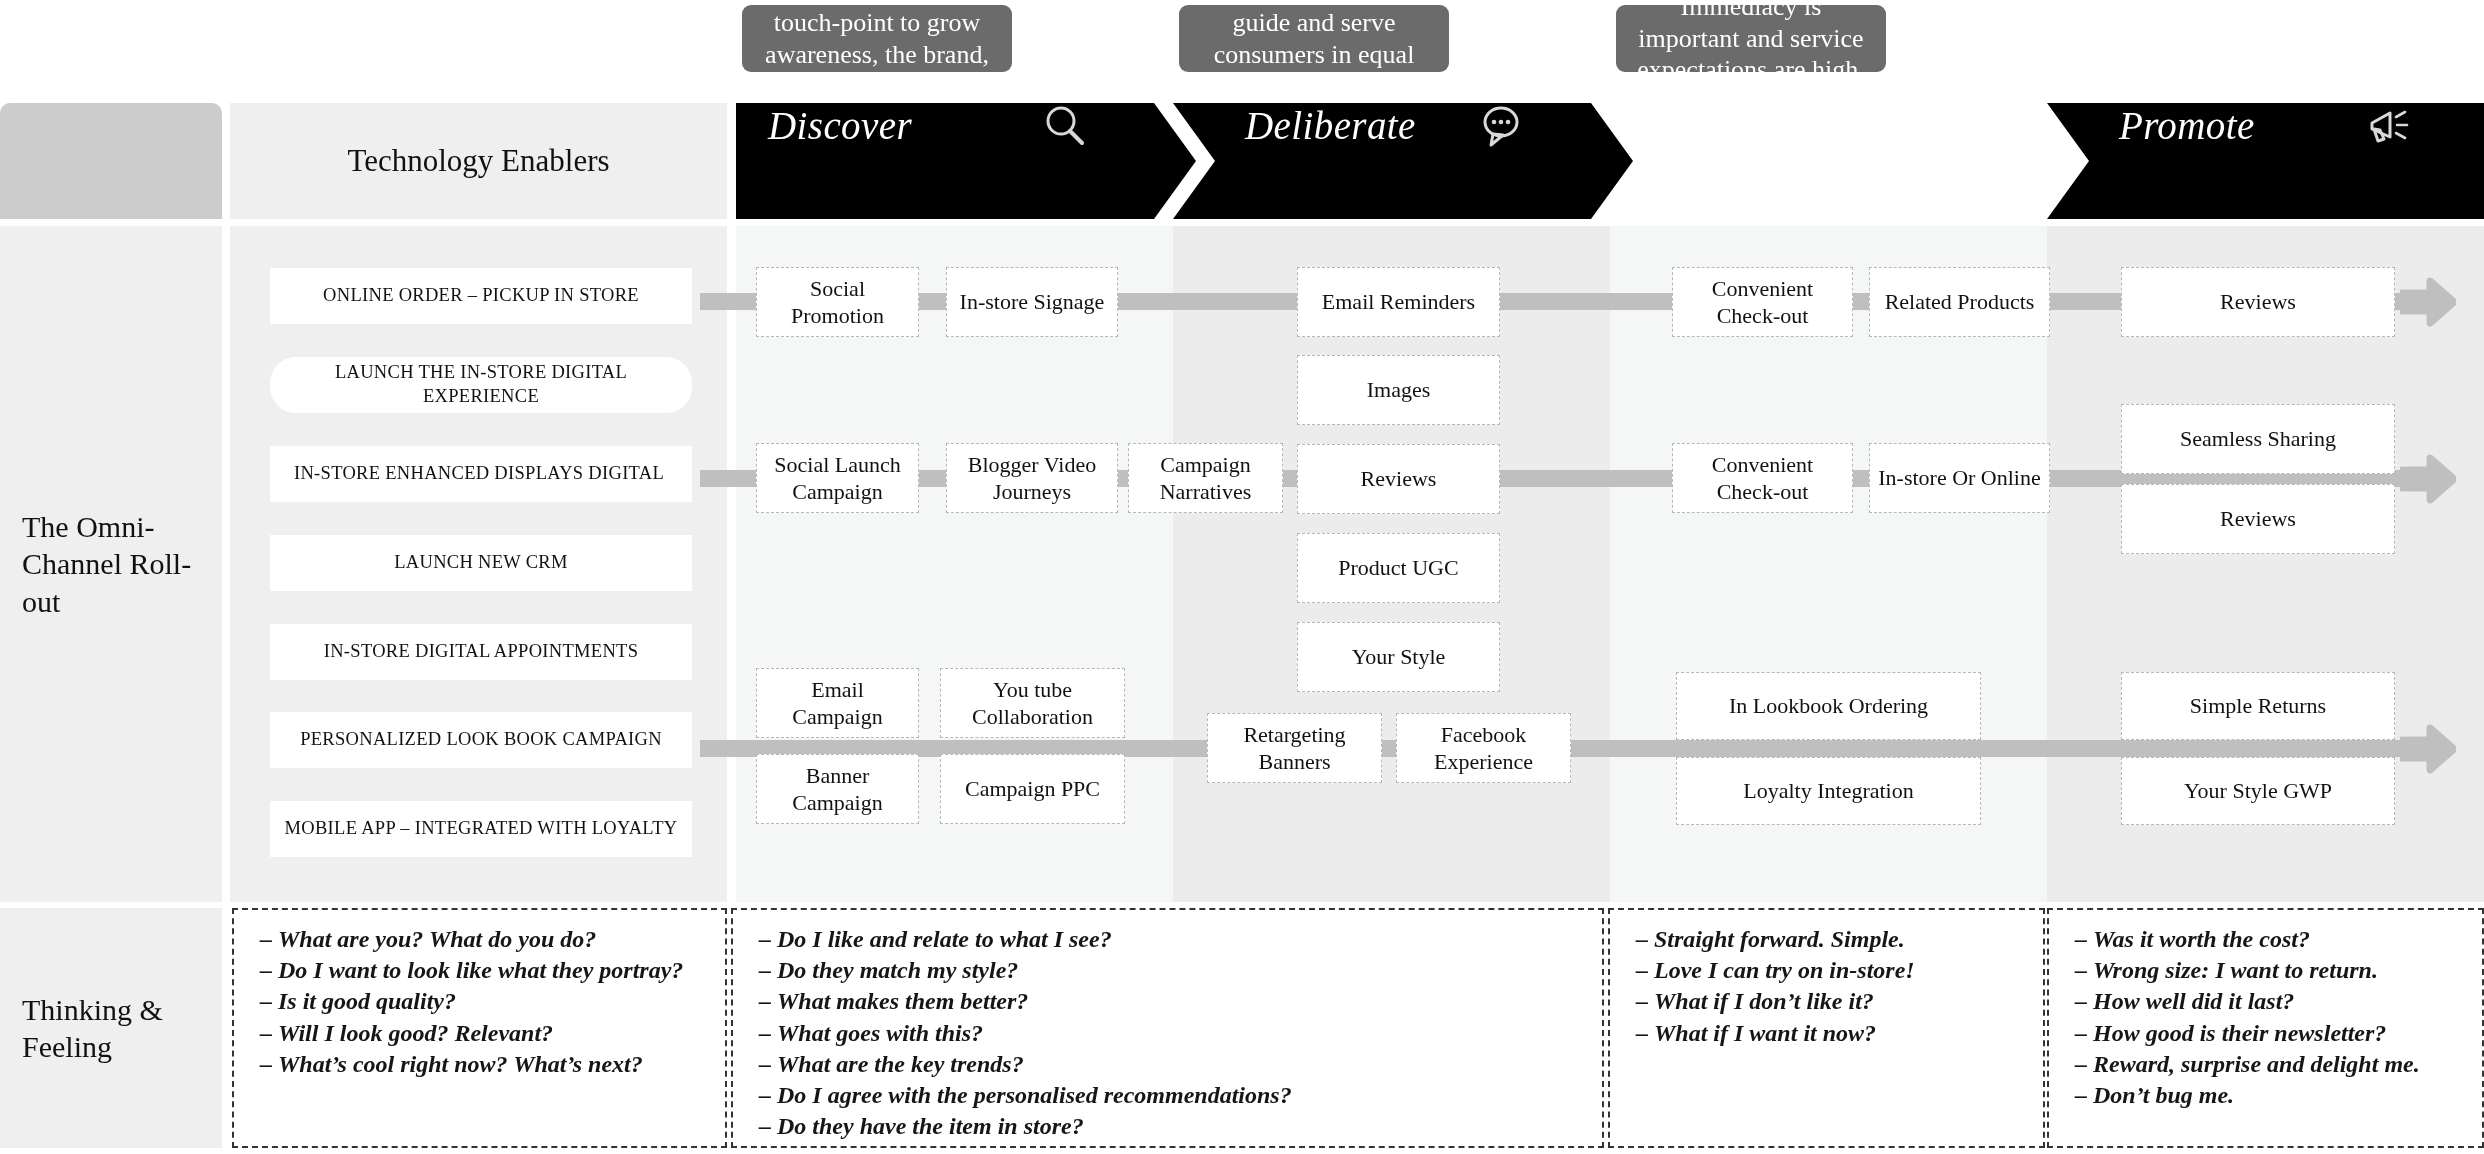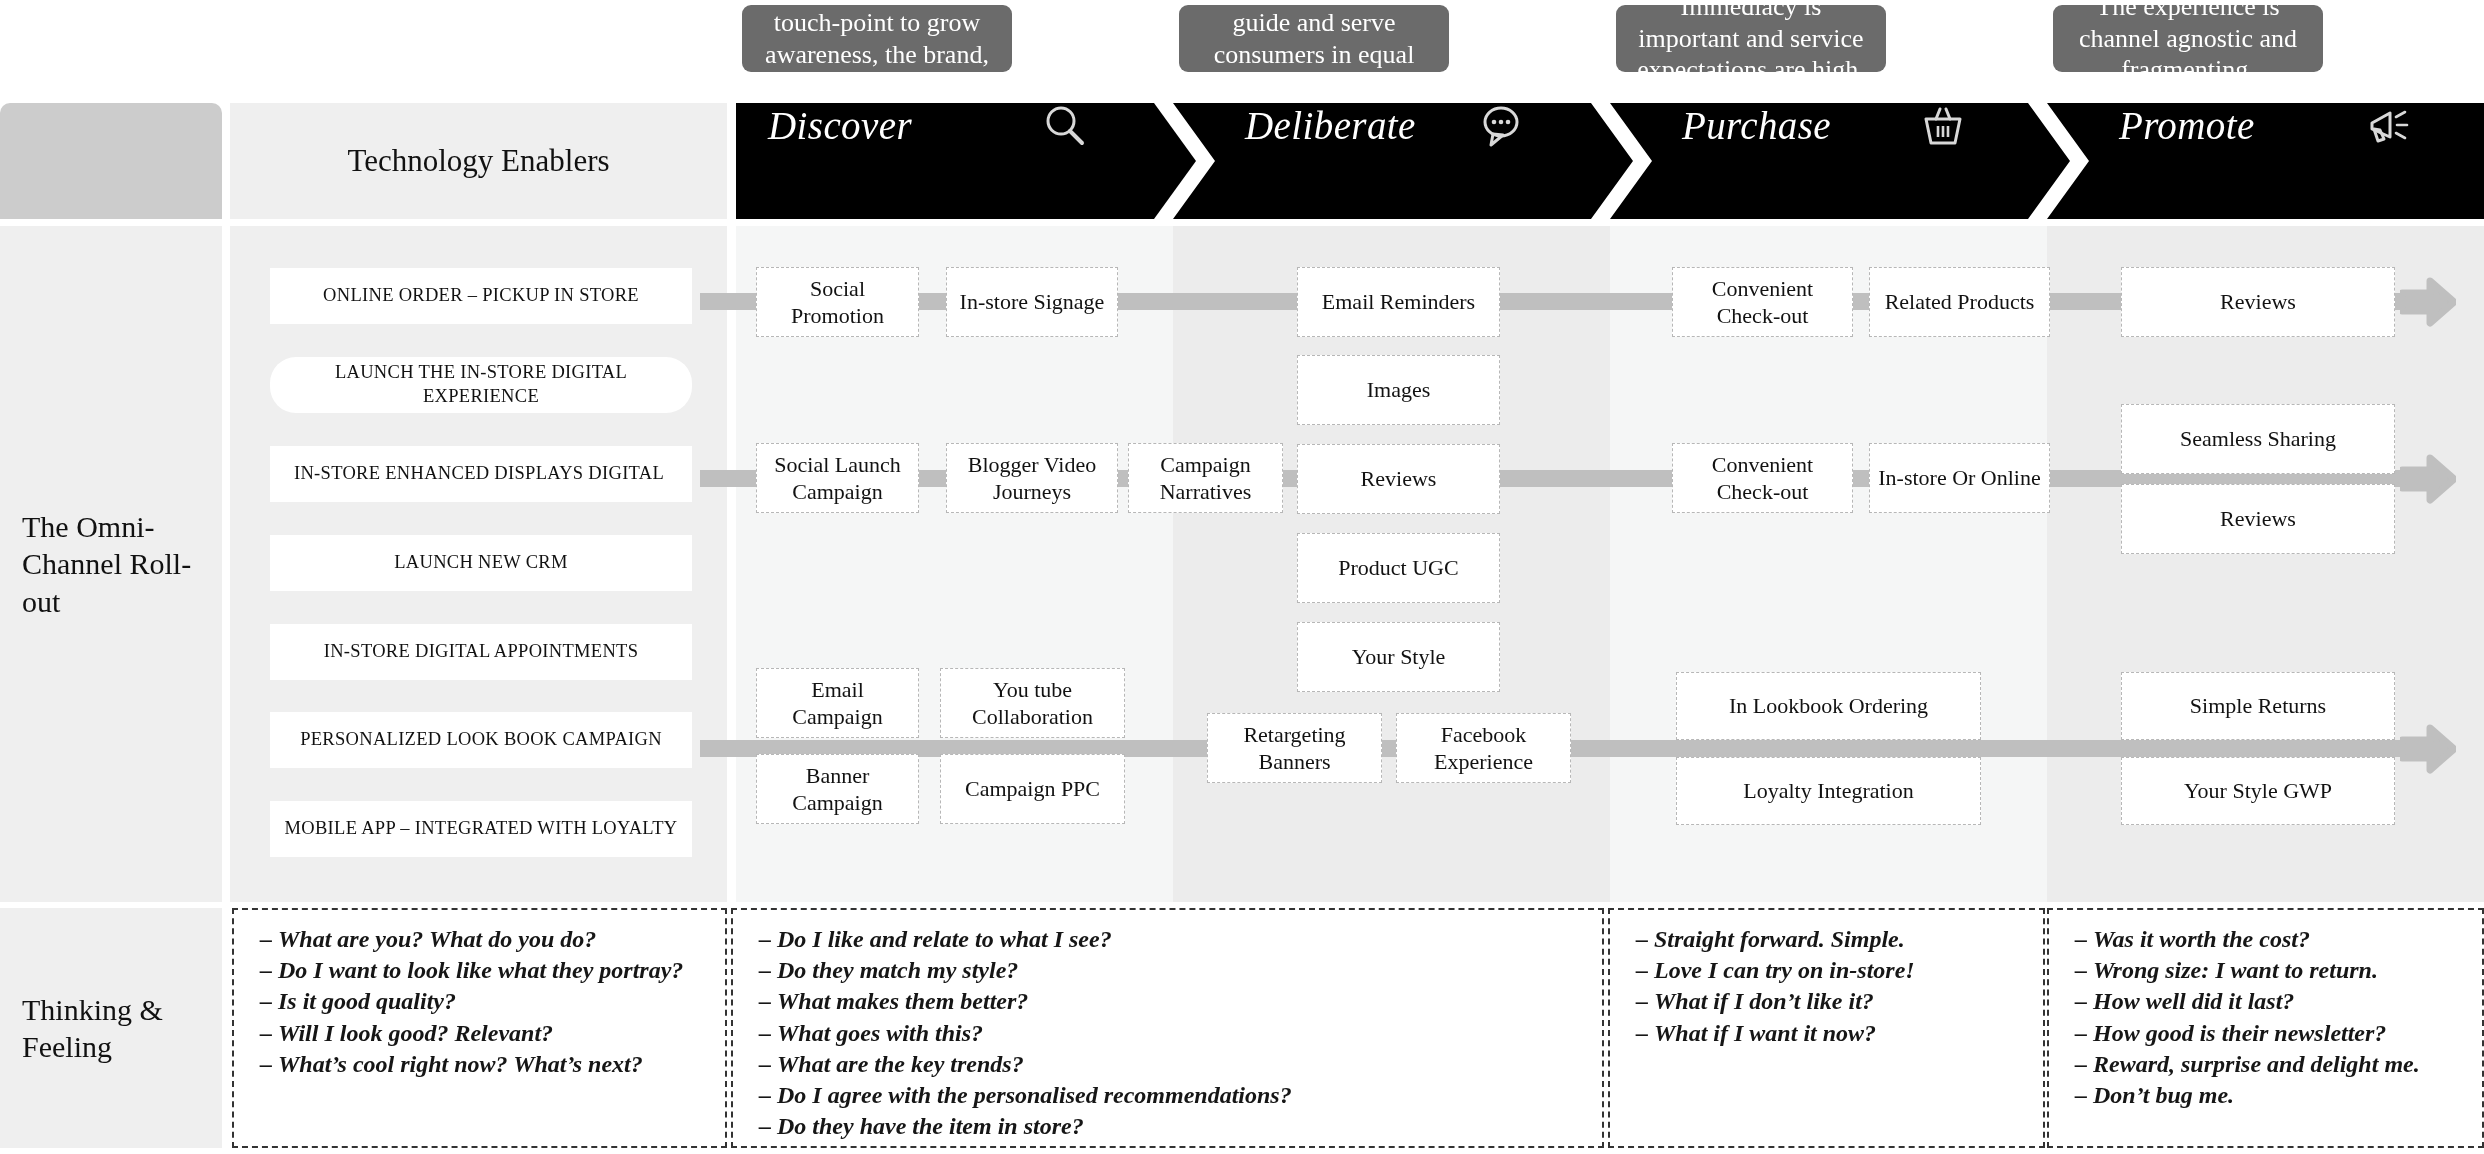--- a/index.html
+++ b/index.html
@@ -81,23 +81,20 @@
 <div id="root">
 
   <div class="abs insight" style="left:742px;top:5px;width:270px;height:67px;">
     <span>Digital is the primary touch-point to grow awareness, the brand, and sales.</span>
   </div>
   <div class="abs insight" style="left:1179px;top:5px;width:270px;height:67px;">
     <span>We should inspire, guide and serve consumers in equal measure.</span>
   </div>
   <div class="abs insight" style="left:1616px;top:5px;width:270px;height:67px;">
     <span>Immediacy is important and service expectations are high.</span>
-  </div>
-  <div class="abs insight" style="left:2053px;top:5px;width:270px;height:67px;">
-    <span>The experience is channel agnostic and fragmenting.</span>
   </div>
 
   <div class="abs corner-cell" style="left:0px;top:103px;width:222px;height:116px;"></div>
 
   <div class="abs tech-header" style="left:230px;top:103px;width:497px;height:116px;">
     <span>Technology Enablers</span>
   </div>
 
   <div class="abs" style="left:736px;top:103px;width:1748px;height:116px;">
 
@@ -119,34 +116,20 @@
         <svg width="50" height="46" viewBox="0 0 50 46">
           <ellipse cx="24" cy="19" rx="16" ry="14" fill="none" stroke="#d8d8d8" stroke-width="3"></ellipse>
           <path d="M16 31 L14 42 L26 32 Z" fill="none" stroke="#d8d8d8" stroke-width="3" stroke-linejoin="round"></path>
           <circle cx="17" cy="19" r="2.3" fill="#d8d8d8"></circle>
           <circle cx="24" cy="19" r="2.3" fill="#d8d8d8"></circle>
           <circle cx="31" cy="19" r="2.3" fill="#d8d8d8"></circle>
         </svg>
       </span>
     </div>
 
-    <div class="abs stage" style="left:874px;top:0px;width:460px;height:116px;
-                clip-path:polygon(0 0, 418px 0, 460px 58px, 418px 116px, 0 116px, 42px 58px);">
-      <span class="stage-label" style="margin-left:40px;">Purchase</span>
-      <span class="stage-icon" style="margin-right:70px;">
-        <svg width="46" height="46" viewBox="0 0 46 46">
-          <path d="M6 16 L40 16 L35 40 L11 40 Z" fill="none" stroke="#d8d8d8" stroke-width="3" stroke-linejoin="round"></path>
-          <line x1="16" y1="16" x2="20" y2="6" stroke="#d8d8d8" stroke-width="3" stroke-linecap="round"></line>
-          <line x1="30" y1="16" x2="26" y2="6" stroke="#d8d8d8" stroke-width="3" stroke-linecap="round"></line>
-          <line x1="18" y1="23" x2="18" y2="34" stroke="#d8d8d8" stroke-width="2.6"></line>
-          <line x1="23" y1="23" x2="23" y2="34" stroke="#d8d8d8" stroke-width="2.6"></line>
-          <line x1="28" y1="23" x2="28" y2="34" stroke="#d8d8d8" stroke-width="2.6"></line>
-        </svg>
-      </span>
-    </div>
 
     <div class="abs stage" style="left:1311px;top:0px;width:437px;height:116px;
                 clip-path:polygon(0 0, 437px 0, 437px 116px, 0 116px, 42px 58px);">
       <span class="stage-label" style="margin-left:40px;">Promote</span>
       <span class="stage-icon" style="margin-right:36px;">
         <svg width="50" height="46" viewBox="0 0 50 46">
           <path d="M8 20 L26 10 L26 34 L8 26 Z" fill="none" stroke="#d8d8d8" stroke-width="3" stroke-linejoin="round"></path>
           <path d="M10 26 L14 38 L20 36 L16 27 Z" fill="none" stroke="#d8d8d8" stroke-width="3" stroke-linejoin="round"></path>
           <line x1="32" y1="14" x2="41" y2="9" stroke="#d8d8d8" stroke-width="2.6" stroke-linecap="round"></line>
           <line x1="33" y1="22" x2="43" y2="22" stroke="#d8d8d8" stroke-width="2.6" stroke-linecap="round"></line>

